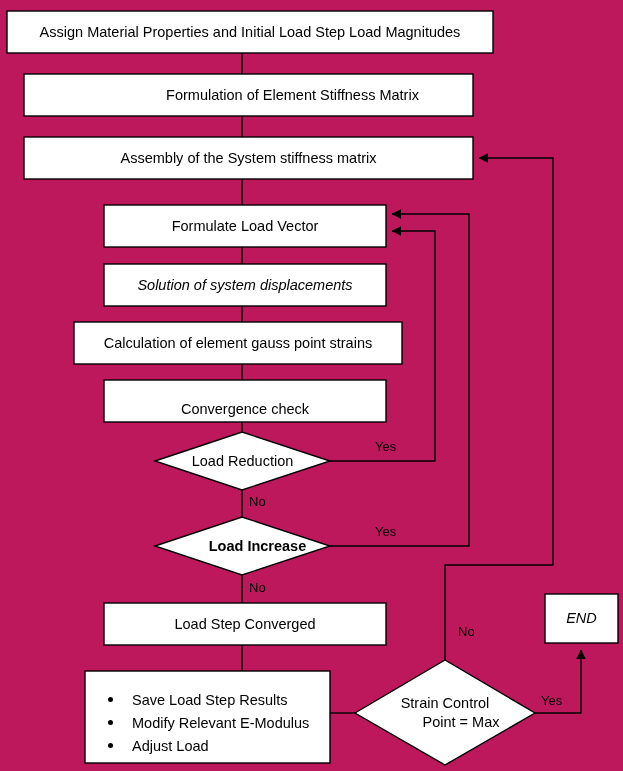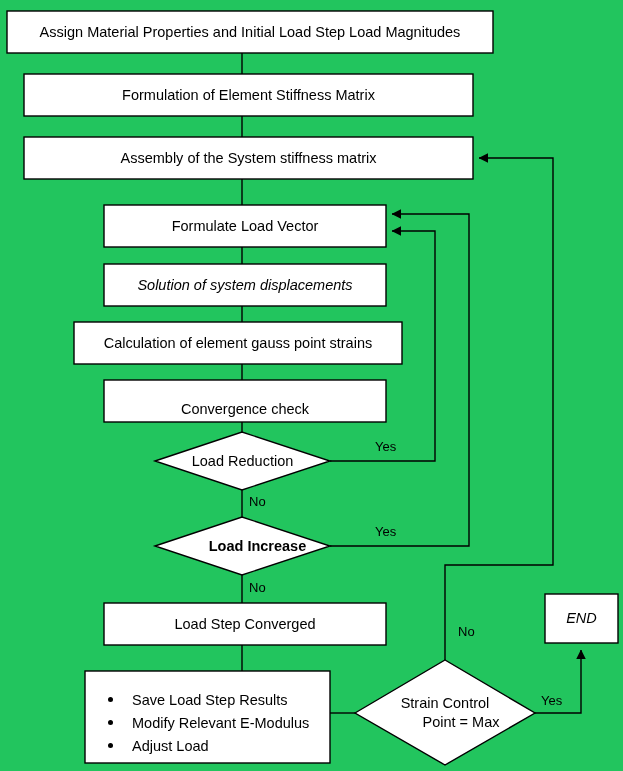--- a/index.html
+++ b/index.html
@@ -4,21 +4,21 @@
 <style>
   html, body {
     margin: 0;
     padding: 0;
     background: #ffffff;
   }
   #canvas {
     position: relative;
     width: 623px;
     height: 771px;
-    background: #22c55e;
+    background: #be185d;
     font-family: "Liberation Sans", sans-serif;
     overflow: hidden;
   }
   svg.layer {
     position: absolute;
     left: 0;
     top: 0;
     width: 623px;
     height: 771px;
   }
@@ -117,21 +117,21 @@
       <path d="M 330 713 L 355 713"></path>
 
       <path d="M 445 660 L 445 565 L 553 565 L 553 158 L 479 158" marker-end="url(#arrow)"></path>
 
       <path d="M 535 713 L 581 713 L 581 650" marker-end="url(#arrow)"></path>
     </g>
   </svg>
 
   <div class="node-text" style="left:7px; top:11px; width:486px; height:42px;">Assign Material Properties and Initial Load Step Load Magnitudes</div>
 
-  <div class="node-text" style="left:24px; top:74px; width:449px; height:42px;">Formulation of Element Stiffness Matrix</div>
+  <div class="node-text" style="left:24px; top:74px; width:449px; height:42px;padding-left:44px;">Formulation of Element Stiffness Matrix</div>
 
   <div class="node-text" style="left:24px; top:137px; width:449px; height:42px;">Assembly of the System stiffness matrix</div>
 
   <div class="node-text" style="left:104px; top:205px; width:282px; height:42px;">Formulate Load Vector</div>
 
   <div class="node-text" style="left:104px; top:264px; width:282px; height:42px;font-style:italic;">Solution of system displacements</div>
 
   <div class="node-text" style="left:74px; top:322px; width:328px; height:42px;">Calculation of element gauss point strains</div>
 
   <div class="node-text" style="left:104px; top:380px; width:282px; height:59px;">Convergence check</div>

